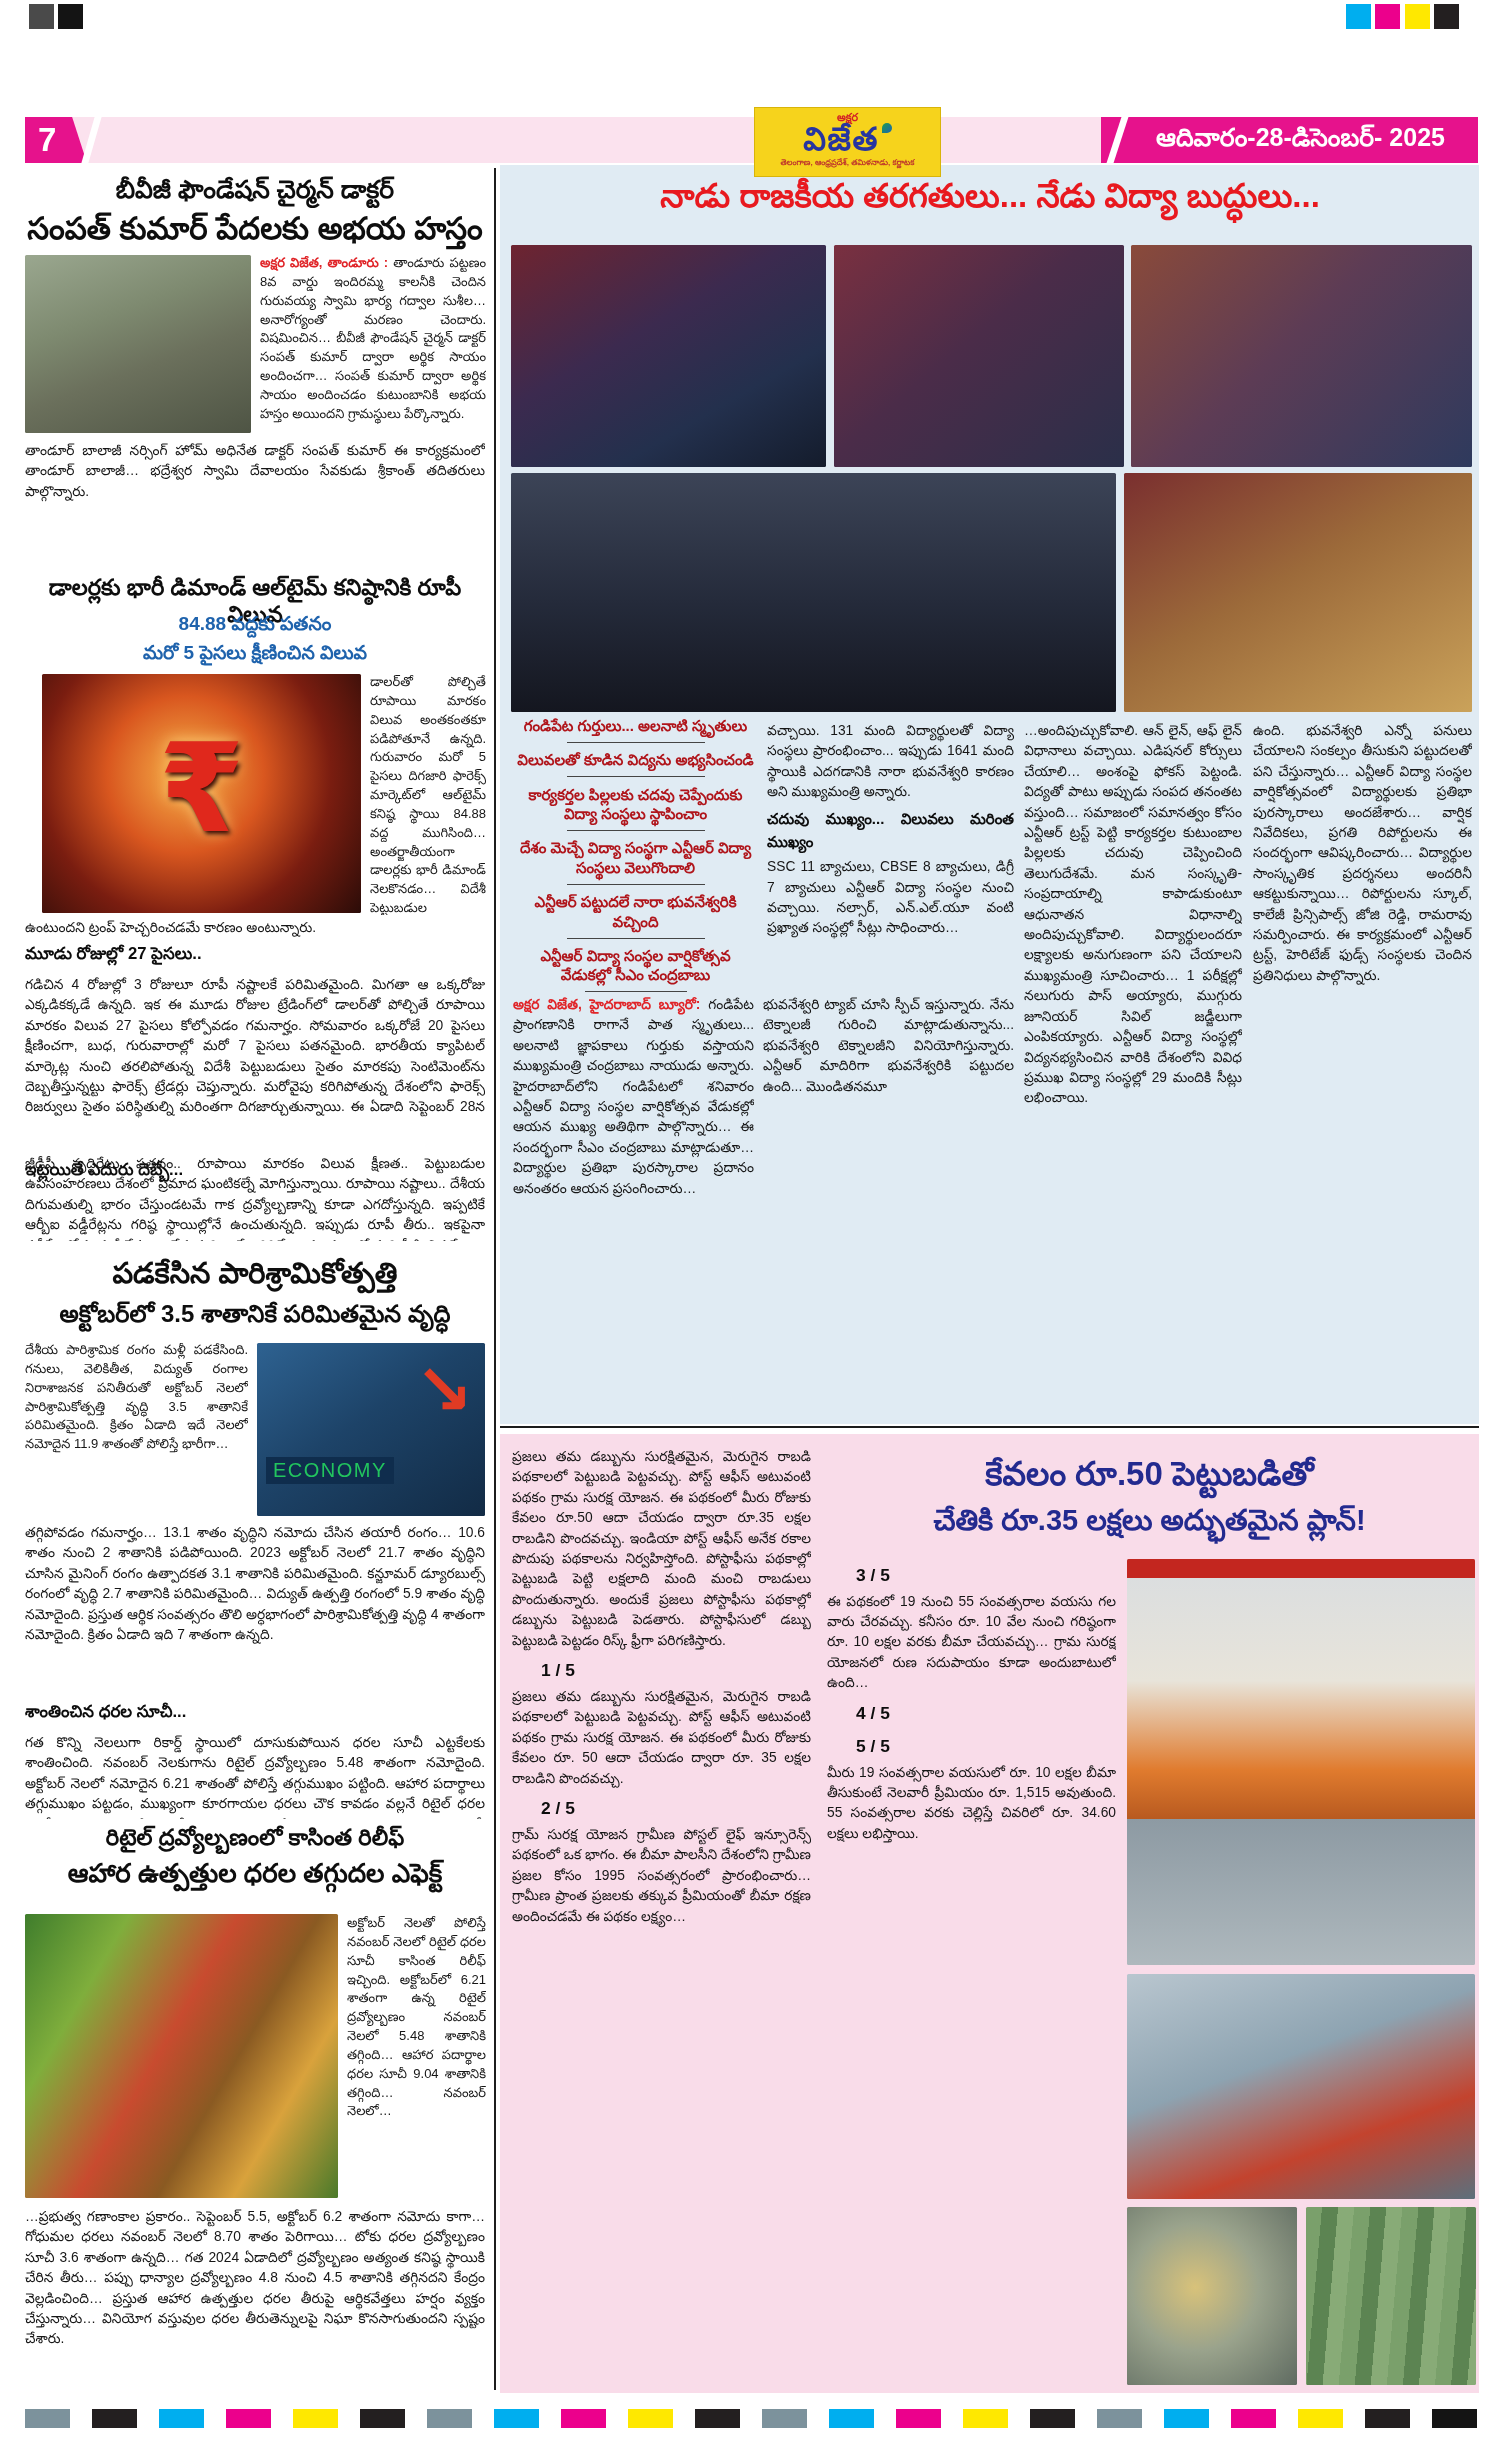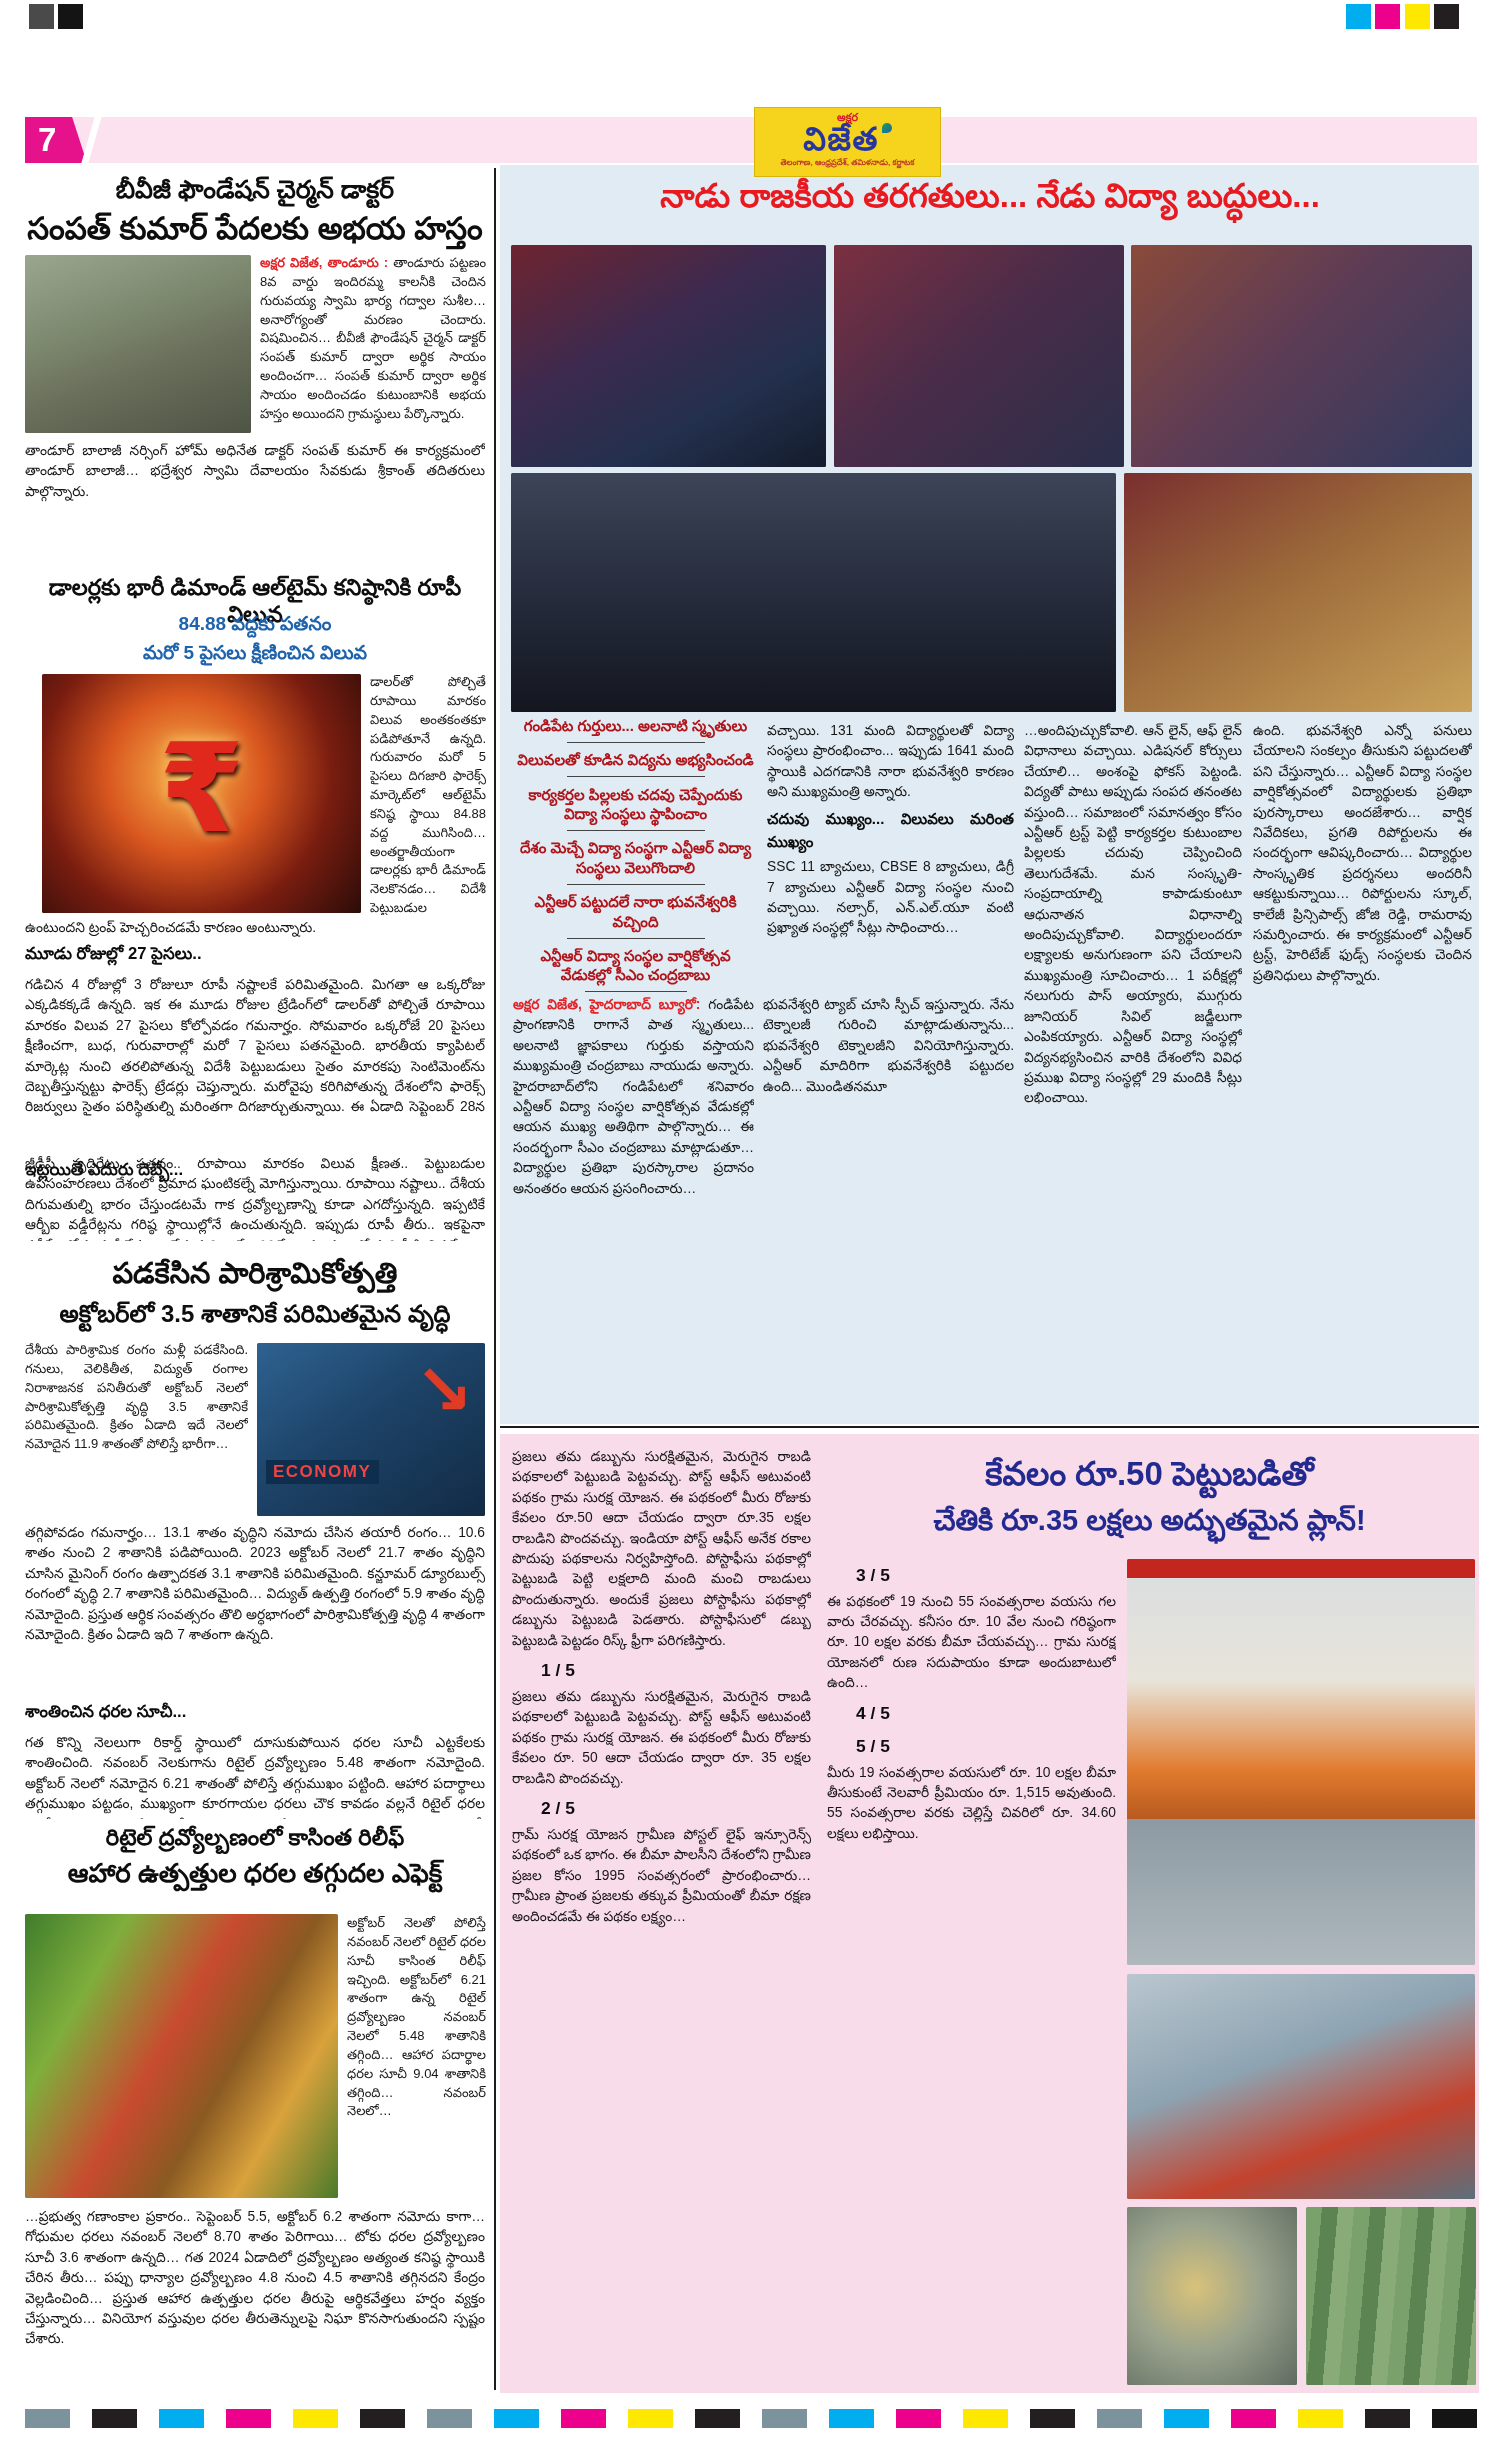--- a/index.html
+++ b/index.html
@@ -61,20 +61,24 @@
   <div id="band"></div>
   <div id="pg7">
       <span>7</span>
     </div>
   <div id="pg7slash"></div>
   <div id="masthead">
     <div class="kick">అక్షర</div>
     <div class="ttl"><span>విజేత</span><span class="peacock"></span></div>
     <div class="tag">తెలంగాణ, ఆంధ్రప్రదేశ్, తమిళనాడు, కర్ణాటక</div>
   </div>
+  <div id="dateband">
+    <div id="dateslash"></div>
+    <div id="datetxt">ఆదివారం-28-డిసెంబర్- 2025</div>
+  </div>
 
   <div class="vrule" style="left:494px;top:168px;height:2222px;"></div>
 
   <div class="abs headline center" style="left:25px;top:174px;width:460px;font-size:25px;">బీవీజీ ఫౌండేషన్ చైర్మన్ డాక్టర్</div>
   <div class="abs headline center" style="left:25px;top:210px;width:460px;font-size:31px;">సంపత్ కుమార్ పేదలకు అభయ హస్తం</div>
   <div class="ph" style="left:25px;top:255px;width:226px;height:178px;background:
       linear-gradient(160deg,#9aa78f 0%,#7e8a70 35%,#6b705c 60%,#4e5444 100%);"></div>
   <div class="abs smalltxt just" style="left:260px;top:254px;width:226px;height:181px;">
     <span class="byline">అక్షర విజేత, తాండూరు :</span>
     <span>తాండూరు పట్టణం 8వ వార్డు ఇందిరమ్మ కాలనీకి చెందిన గురువయ్య స్వామి భార్య గద్వాల సుశీల… అనారోగ్యంతో మరణం చెందారు. విషమించిన… బీవీజీ ఫౌండేషన్ చైర్మన్ డాక్టర్ సంపత్ కుమార్ ద్వారా అర్థిక సాయం అందించగా… సంపత్ కుమార్ ద్వారా అర్థిక సాయం అందించడం కుటుంబానికి అభయ హస్తం అయిందని గ్రామస్థులు పేర్కొన్నారు.</span>
@@ -93,21 +97,21 @@
   <div class="abs crosshead" style="left:25px;top:944px;width:460px;">మూడు రోజుల్లో 27 పైసలు..</div>
   <div class="abs bodytxt just" style="left:25px;top:975px;width:460px;height:144px;">గడిచిన 4 రోజుల్లో 3 రోజులూ రూపీ నష్టాలకే పరిమితమైంది. మిగతా ఆ ఒక్కరోజు ఎక్కడికక్కడే ఉన్నది. ఇక ఈ మూడు రోజుల ట్రేడింగ్‌లో డాలర్‌తో పోల్చితే రూపాయి మారకం విలువ 27 పైసలు కోల్పోవడం గమనార్హం. సోమవారం ఒక్కరోజే 20 పైసలు క్షీణించగా, బుధ, గురువారాల్లో మరో 7 పైసలు పతనమైంది. భారతీయ క్యాపిటల్ మార్కెట్ల నుంచి తరలిపోతున్న విదేశీ పెట్టుబడులు సైతం మారకపు సెంటిమెంట్‌ను దెబ్బతీస్తున్నట్టు ఫారెక్స్ ట్రేడర్లు చెప్తున్నారు. మరోవైపు కరిగిపోతున్న దేశంలోని ఫారెక్స్ రిజర్వులు సైతం పరిస్థితుల్ని మరింతగా దిగజార్చుతున్నాయి. ఈ ఏడాది సెప్టెంబర్ 28న 704.8 బిలియన్ డాలర్లతో ఆల్‌టైమ్ హైలో ఉన్న ఫారెక్స్ రిజర్వులు.. గత నెల 22న 656.582 బిలియన్ డాలర్లకు క్షీణించాయి. దాదాపు రెండు నెలల్లో 48.30 బిలియన్ డాలర్లు హరించుకుపోయాయి.</div>
   <div class="abs crosshead" style="left:25px;top:1160px;width:460px;">ఇట్లయితే ఎదురు దెబ్బే...</div>
   <div class="abs bodytxt just" style="left:25px;top:1154px;width:460px;height:87px;">జీడీపీ వృద్ధిరేటు పతనం.. రూపాయి మారకం విలువ క్షీణత.. పెట్టుబడుల ఉపసంహరణలు దేశంలో ప్రమాద ఘంటికల్నే మోగిస్తున్నాయి. రూపాయి నష్టాలు.. దేశీయ దిగుమతుల్ని భారం చేస్తుండటమే గాక ద్రవ్యోల్బణాన్ని కూడా ఎగదోస్తున్నది. ఇప్పటికే ఆర్బీఐ వడ్డీరేట్లను గరిష్ఠ స్థాయిల్లోనే ఉంచుతున్నది. ఇప్పుడు రూపీ తీరు.. ఇకపైనా వడ్డీరేట్ల కోతలకు వీల్లేకుండా చేస్తున్నది. ఇదే జరిగితే ఆయా రంగాల్లో వృద్ధి క్షీణించినట్లే.</div>
 
   <div class="abs headline center" style="left:25px;top:1256px;width:460px;font-size:29px;">పడకేసిన పారిశ్రామికోత్పత్తి</div>
   <div class="abs headline center" style="left:25px;top:1299px;width:460px;font-size:24px;">అక్టోబర్‌లో 3.5 శాతానికే పరిమితమైన వృద్ధి</div>
   <div class="abs smalltxt just" style="left:25px;top:1341px;width:223px;height:174px;">దేశీయ పారిశ్రామిక రంగం మళ్లీ పడకేసింది. గనులు, వెలికితీత, విద్యుత్ రంగాల నిరాశాజనక పనితీరుతో అక్టోబర్ నెలలో పారిశ్రామికోత్పత్తి వృద్ధి 3.5 శాతానికే పరిమితమైంది. క్రితం ఏడాది ఇదే నెలలో నమోదైన 11.9 శాతంతో పోలిస్తే భారీగా…</div>
   <div class="ph" style="left:257px;top:1343px;width:228px;height:173px;background:
       linear-gradient(145deg,#2e6291 0%,#1d4368 45%,#122b45 100%);">
-    <span style="position:absolute;left:8.7px;bottom:32px;background:#0f2d4d;color:#ef4444;font-weight:700;font-size:17px;padding:2.2px 7.3px;letter-spacing:1.5px;">ECONOMY</span>
+    <span style="position:absolute;left:8.7px;bottom:32px;background:#0f2d4d;color:#22c55e;font-weight:400;font-size:20px;padding:2.2px 7.3px;letter-spacing:1.5px;">ECONOMY</span>
     <span style="position:absolute;right:11.6px;top:5.8px;font-size:70px;color:#e03b24;font-weight:700;">↘</span>
   </div>
   <div class="abs bodytxt just" style="left:25px;top:1523px;width:460px;height:173px;">తగ్గిపోవడం గమనార్హం… 13.1 శాతం వృద్ధిని నమోదు చేసిన తయారీ రంగం… 10.6 శాతం నుంచి 2 శాతానికి పడిపోయింది. 2023 అక్టోబర్ నెలలో 21.7 శాతం వృద్ధిని చూసిన మైనింగ్ రంగం ఉత్పాదకత 3.1 శాతానికి పరిమితమైంది. కన్జూమర్ డ్యూరబుల్స్ రంగంలో వృద్ధి 2.7 శాతానికి పరిమితమైంది… విద్యుత్ ఉత్పత్తి రంగంలో 5.9 శాతం వృద్ధి నమోదైంది. ప్రస్తుత ఆర్థిక సంవత్సరం తొలి అర్ధభాగంలో పారిశ్రామికోత్పత్తి వృద్ధి 4 శాతంగా నమోదైంది. క్రితం ఏడాది ఇది 7 శాతంగా ఉన్నది.</div>
   <div class="abs crosshead" style="left:25px;top:1702px;width:460px;">శాంతించిన ధరల సూచీ...</div>
   <div class="abs bodytxt just" style="left:25px;top:1733px;width:460px;height:86px;">గత కొన్ని నెలలుగా రికార్డ్ స్థాయిలో దూసుకుపోయిన ధరల సూచీ ఎట్టకేలకు శాంతించింది. నవంబర్ నెలకుగాను రిటైల్ ద్రవ్యోల్బణం 5.48 శాతంగా నమోదైంది. అక్టోబర్ నెలలో నమోదైన 6.21 శాతంతో పోలిస్తే తగ్గుముఖం పట్టింది. ఆహార పదార్థాలు తగ్గుముఖం పట్టడం, ముఖ్యంగా కూరగాయల ధరలు చౌక కావడం వల్లనే రిటైల్ ధరల సూచీ తగ్గుముఖం పట్టిందని కేంద్రం తాజాగా వెల్లడించింది. ఆహార పదార్థాల ధరల సూచీ 9.04 శాతానికి తగ్గింది. క్రితం ఏడాది ఇదే నెలలో నమోదైన 8.70 శాతంతో పోలిస్తే పెరగగా, అక్టోబర్‌లో నమోదైన 10.87 శాతంతో పోలిస్తే భారీగా తగ్గింది.</div>
 
   <div class="abs headline center" style="left:25px;top:1824px;width:460px;font-size:22.5px;">రిటైల్ ద్రవ్యోల్బణంలో కాసింత రిలీఫ్</div>
   <div class="abs headline center" style="left:25px;top:1858px;width:460px;font-size:26px;">ఆహార ఉత్పత్తుల ధరల తగ్గుదల ఎఫెక్ట్</div>
   <div class="ph" style="left:25px;top:1914px;width:313px;height:284px;background:
       linear-gradient(120deg,#3f7d2c 0%,#7fae3c 22%,#c84b2f 45%,#8a5a22 62%,#d9a23c 78%,#4a7a2a 100%);"></div>

